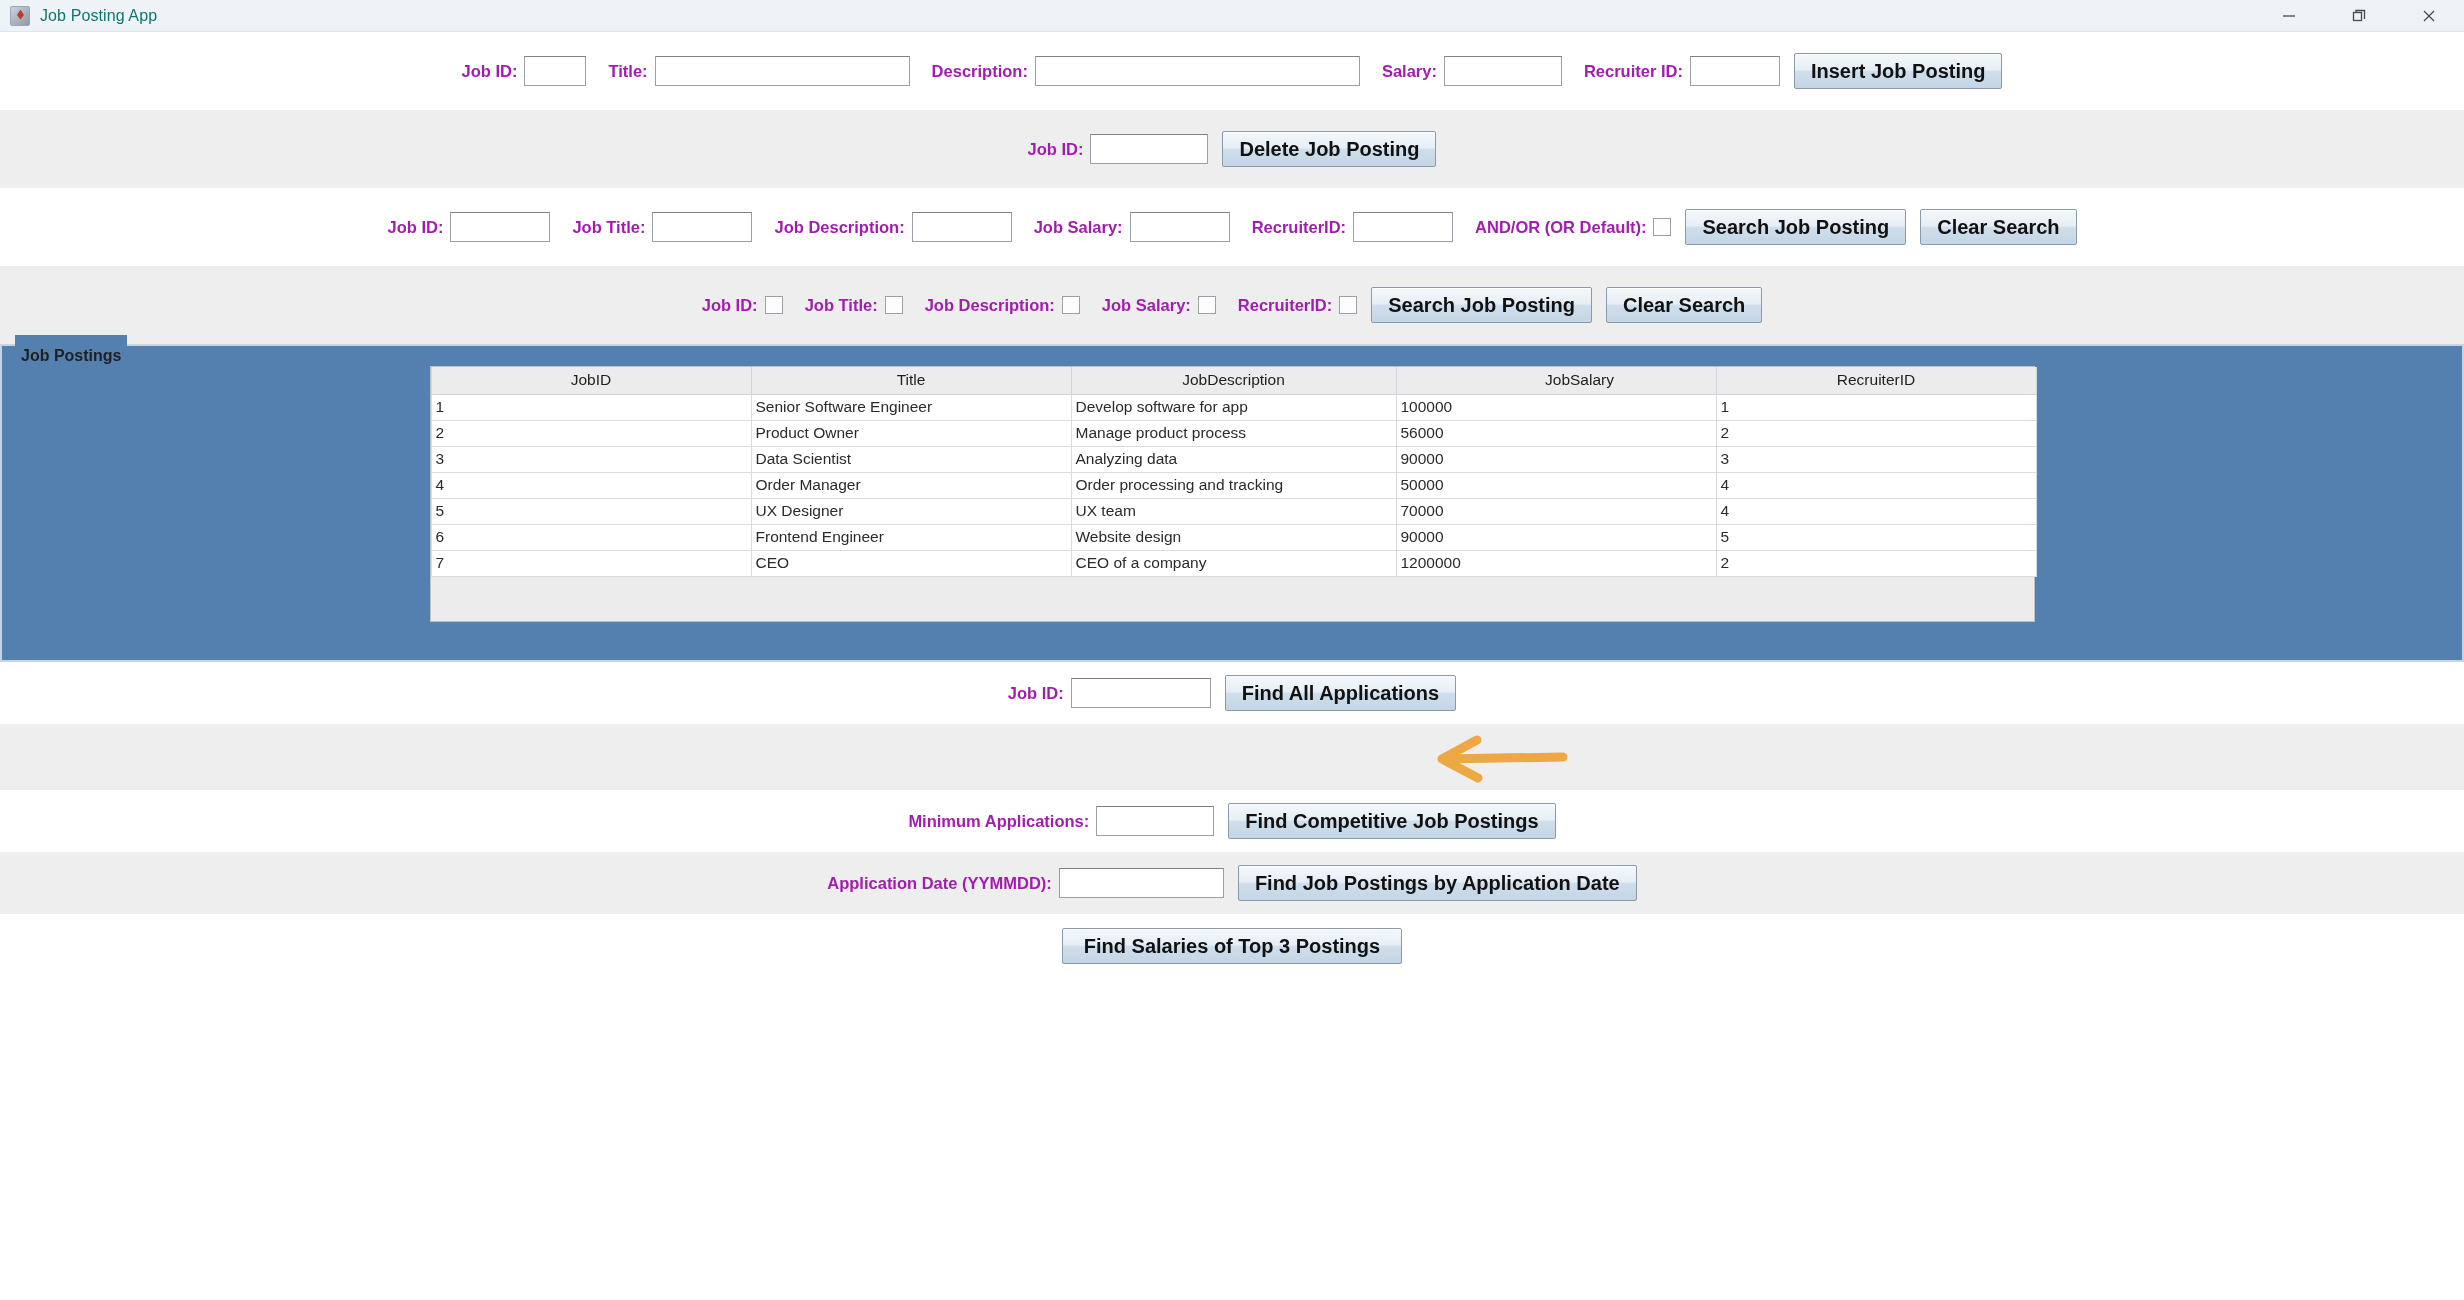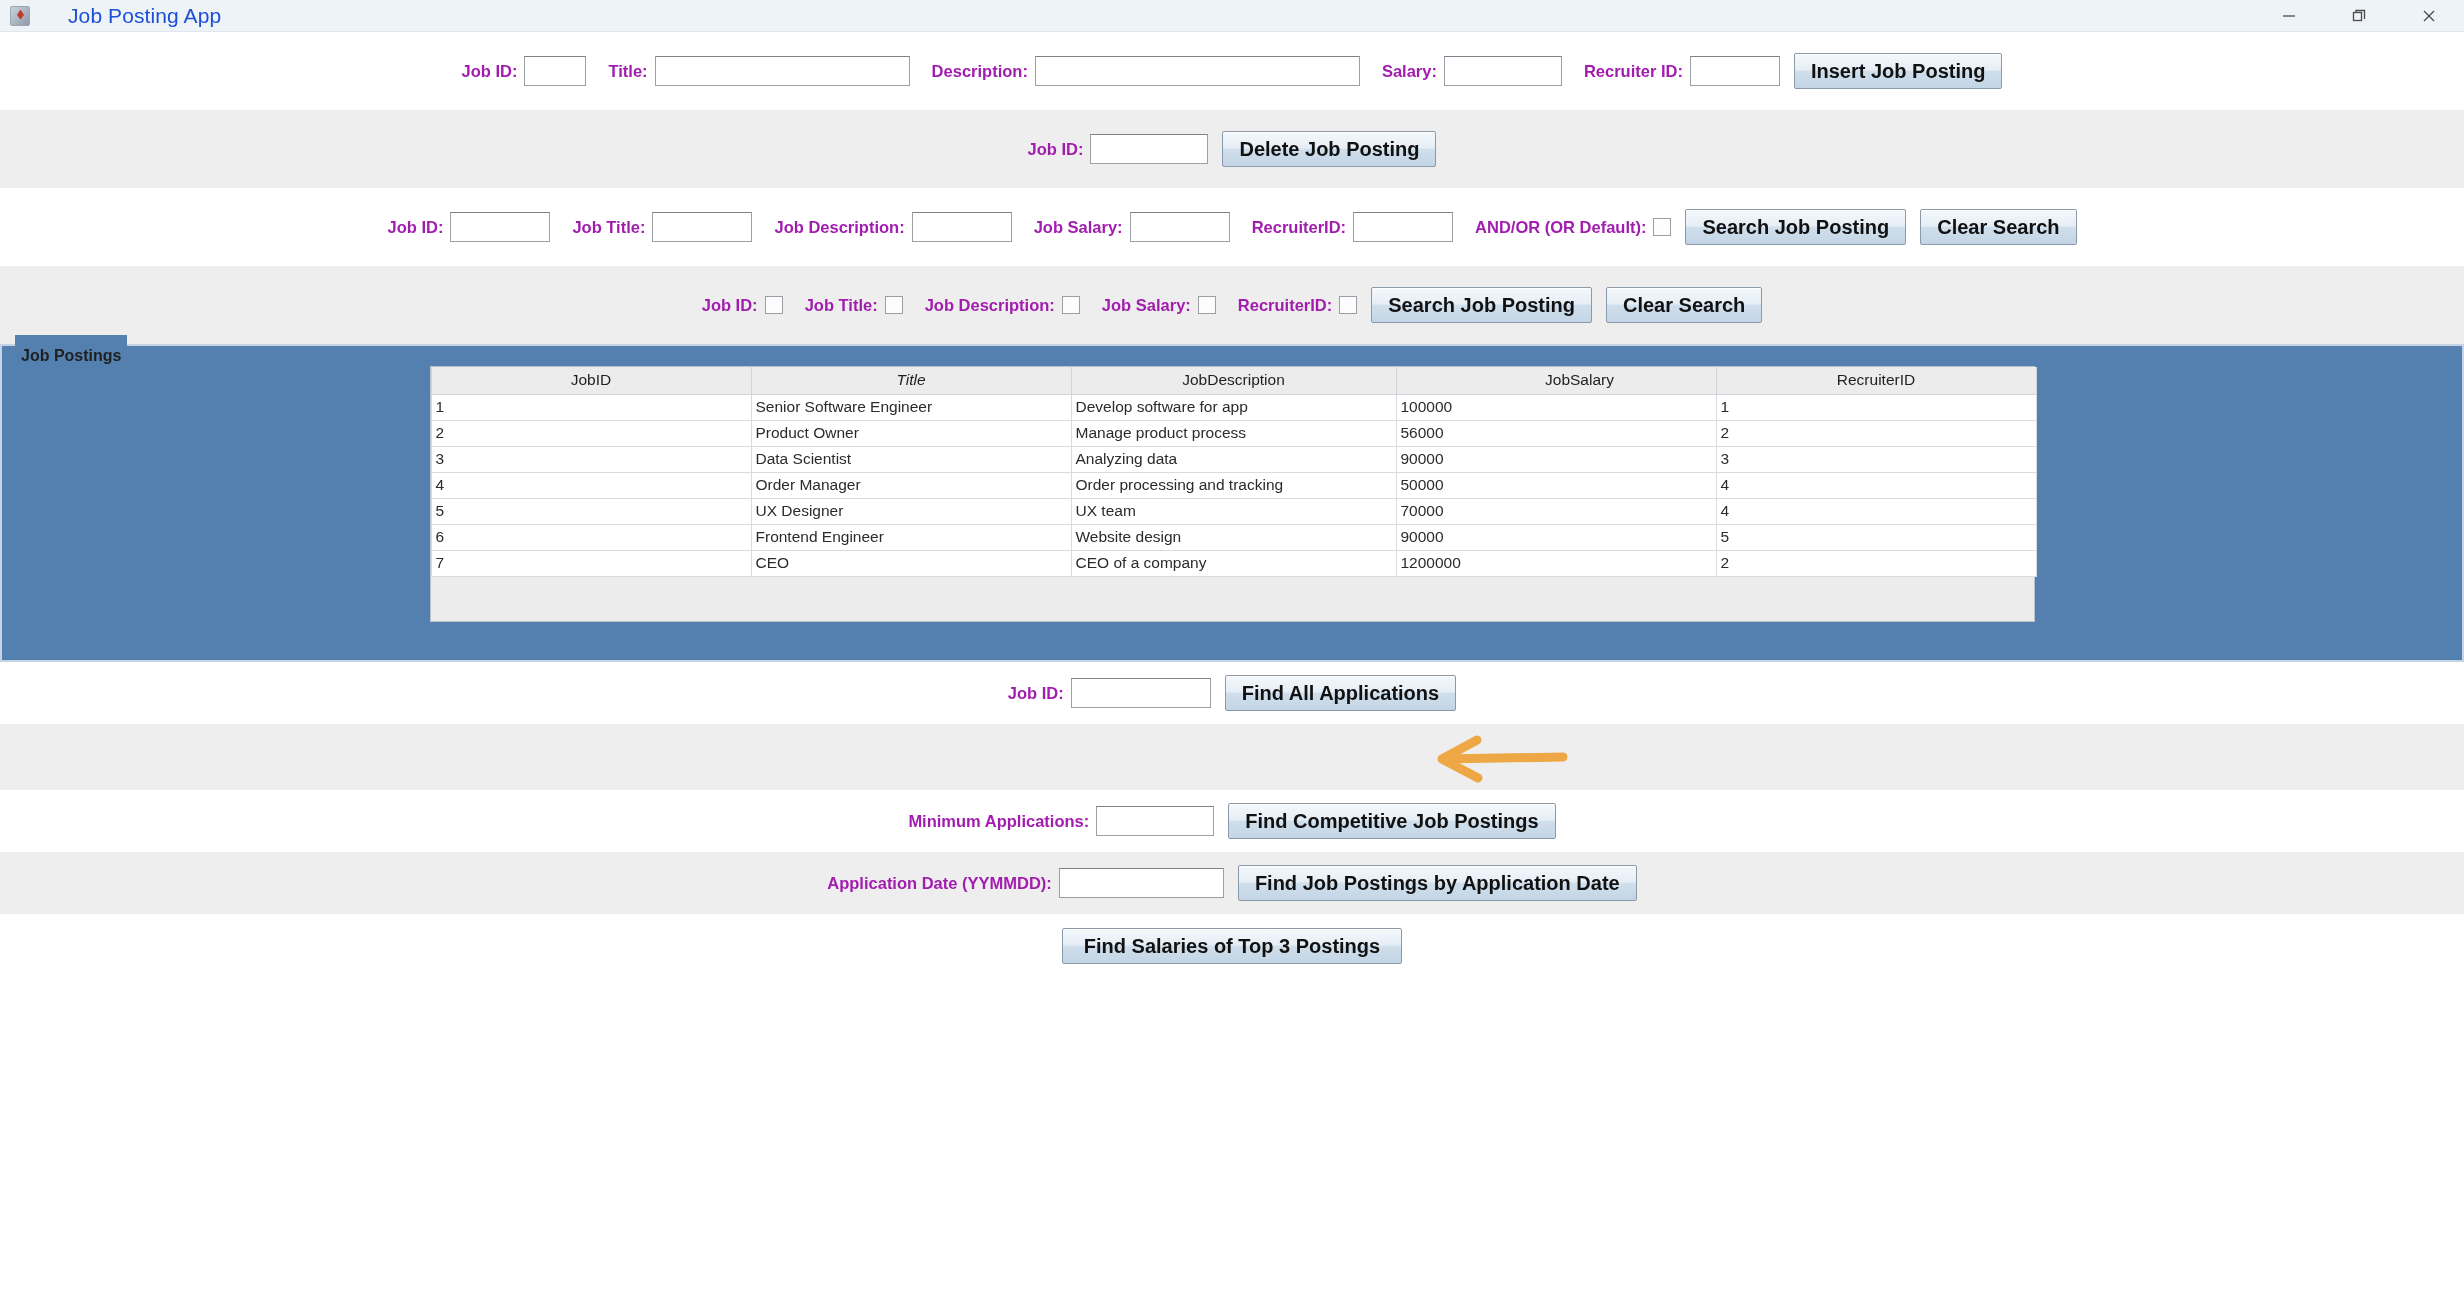--- a/index.html
+++ b/index.html
@@ -31,24 +31,23 @@
   }
   .titlebar .app-icon::after {
     content: "";
     position: absolute;
     left: 6px; top: 3px;
     width: 7px; height: 10px;
     background: #c0392b;
     clip-path: polygon(50% 0%, 100% 55%, 50% 100%, 0% 55%);
   }
   .titlebar .title-text {
-    font-size: 21px;
-    color: #1d4ed8;
+    font-size: 16px;
+    color: #0f766e;
     letter-spacing: .1px;
-    margin-left: 28px;
   }
   .win-controls {
     position: absolute;
     right: 0; top: 0;
     height: 32px;
     display: flex;
   }
   .win-btn {
     width: 70px; height: 32px;
     display: flex; align-items: center; justify-content: center;
@@ -183,21 +182,21 @@
     border: 1px solid #d7dce1;
     font-size: 15.5px;
     color: #2b2b2b;
     height: 26px;
     padding: 0 4px;
     text-align: left;
     white-space: nowrap;
     overflow: hidden;
   }
   .col-jobid  { width: 320px; }
-  .col-title  { width: 320px; font-style: italic; }
+  .col-title  { width: 320px; }
   .col-desc   { width: 325px; }
   .col-sal    { width: 320px; padding-left: 48px; }
   .col-rec    { width: 320px; }
   .table-filler { height: 44px; background: #ececec; }
 
   .appbox {
     width: 1605px;
     height: 258px;
     background: #ececec;
     border: 1px solid #b9c2cb;

